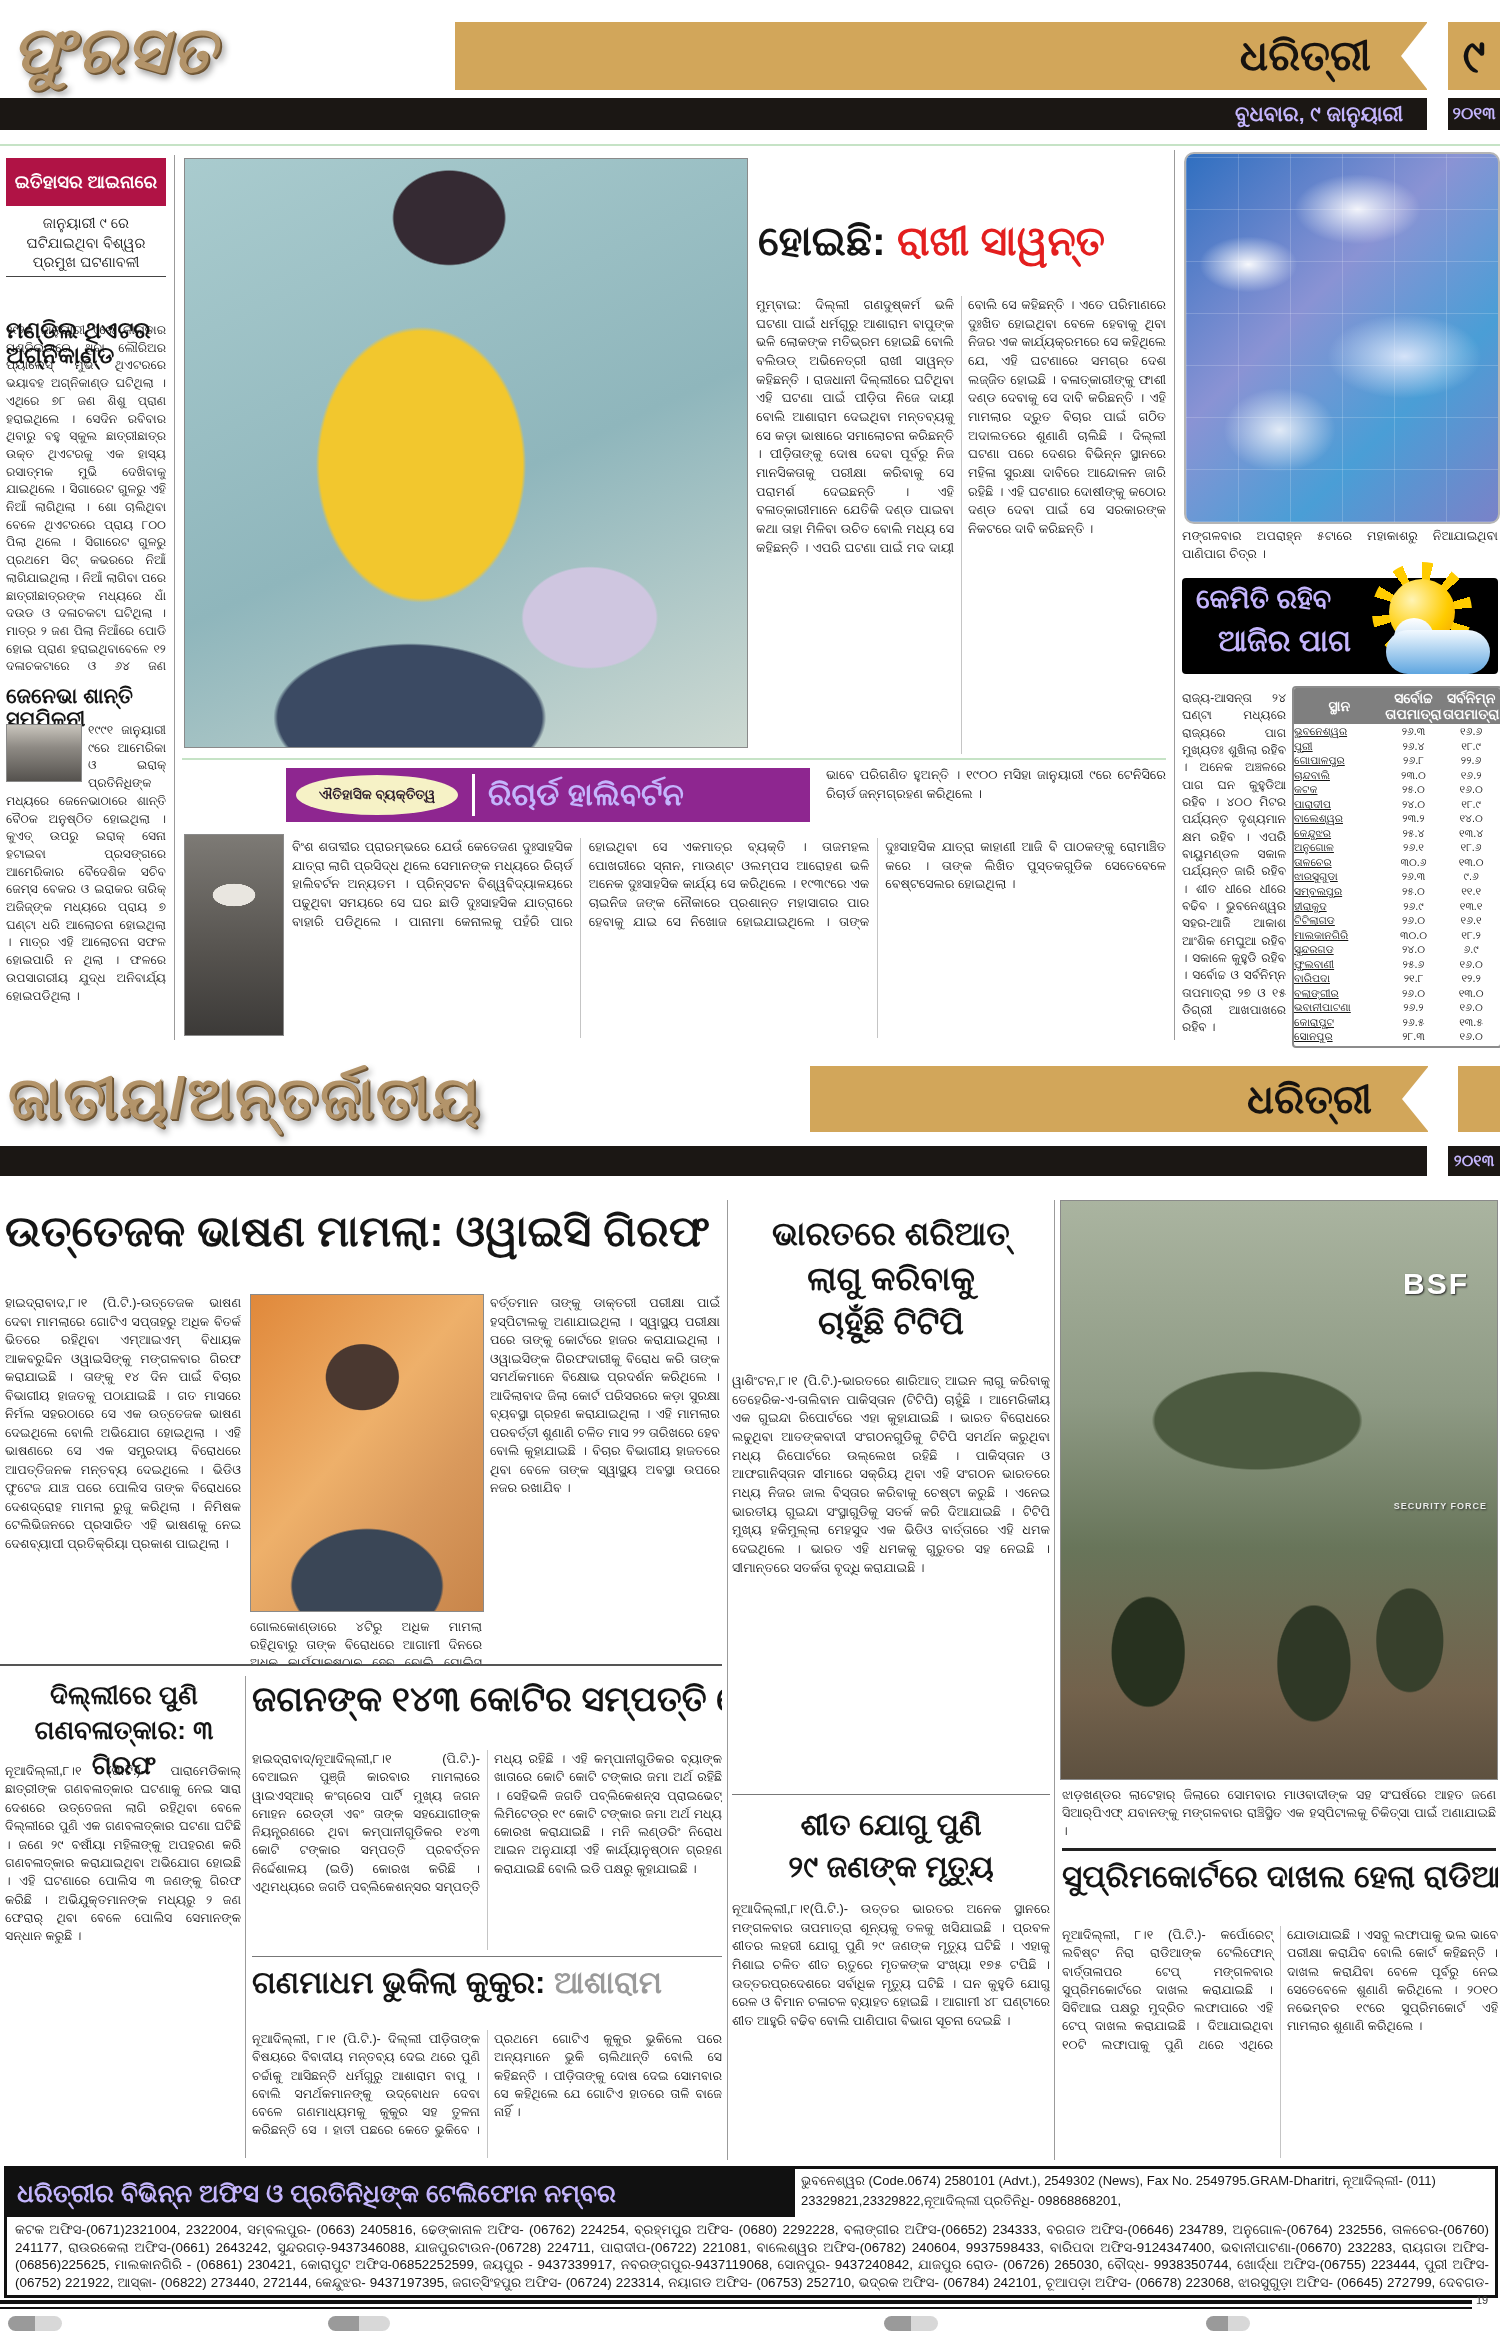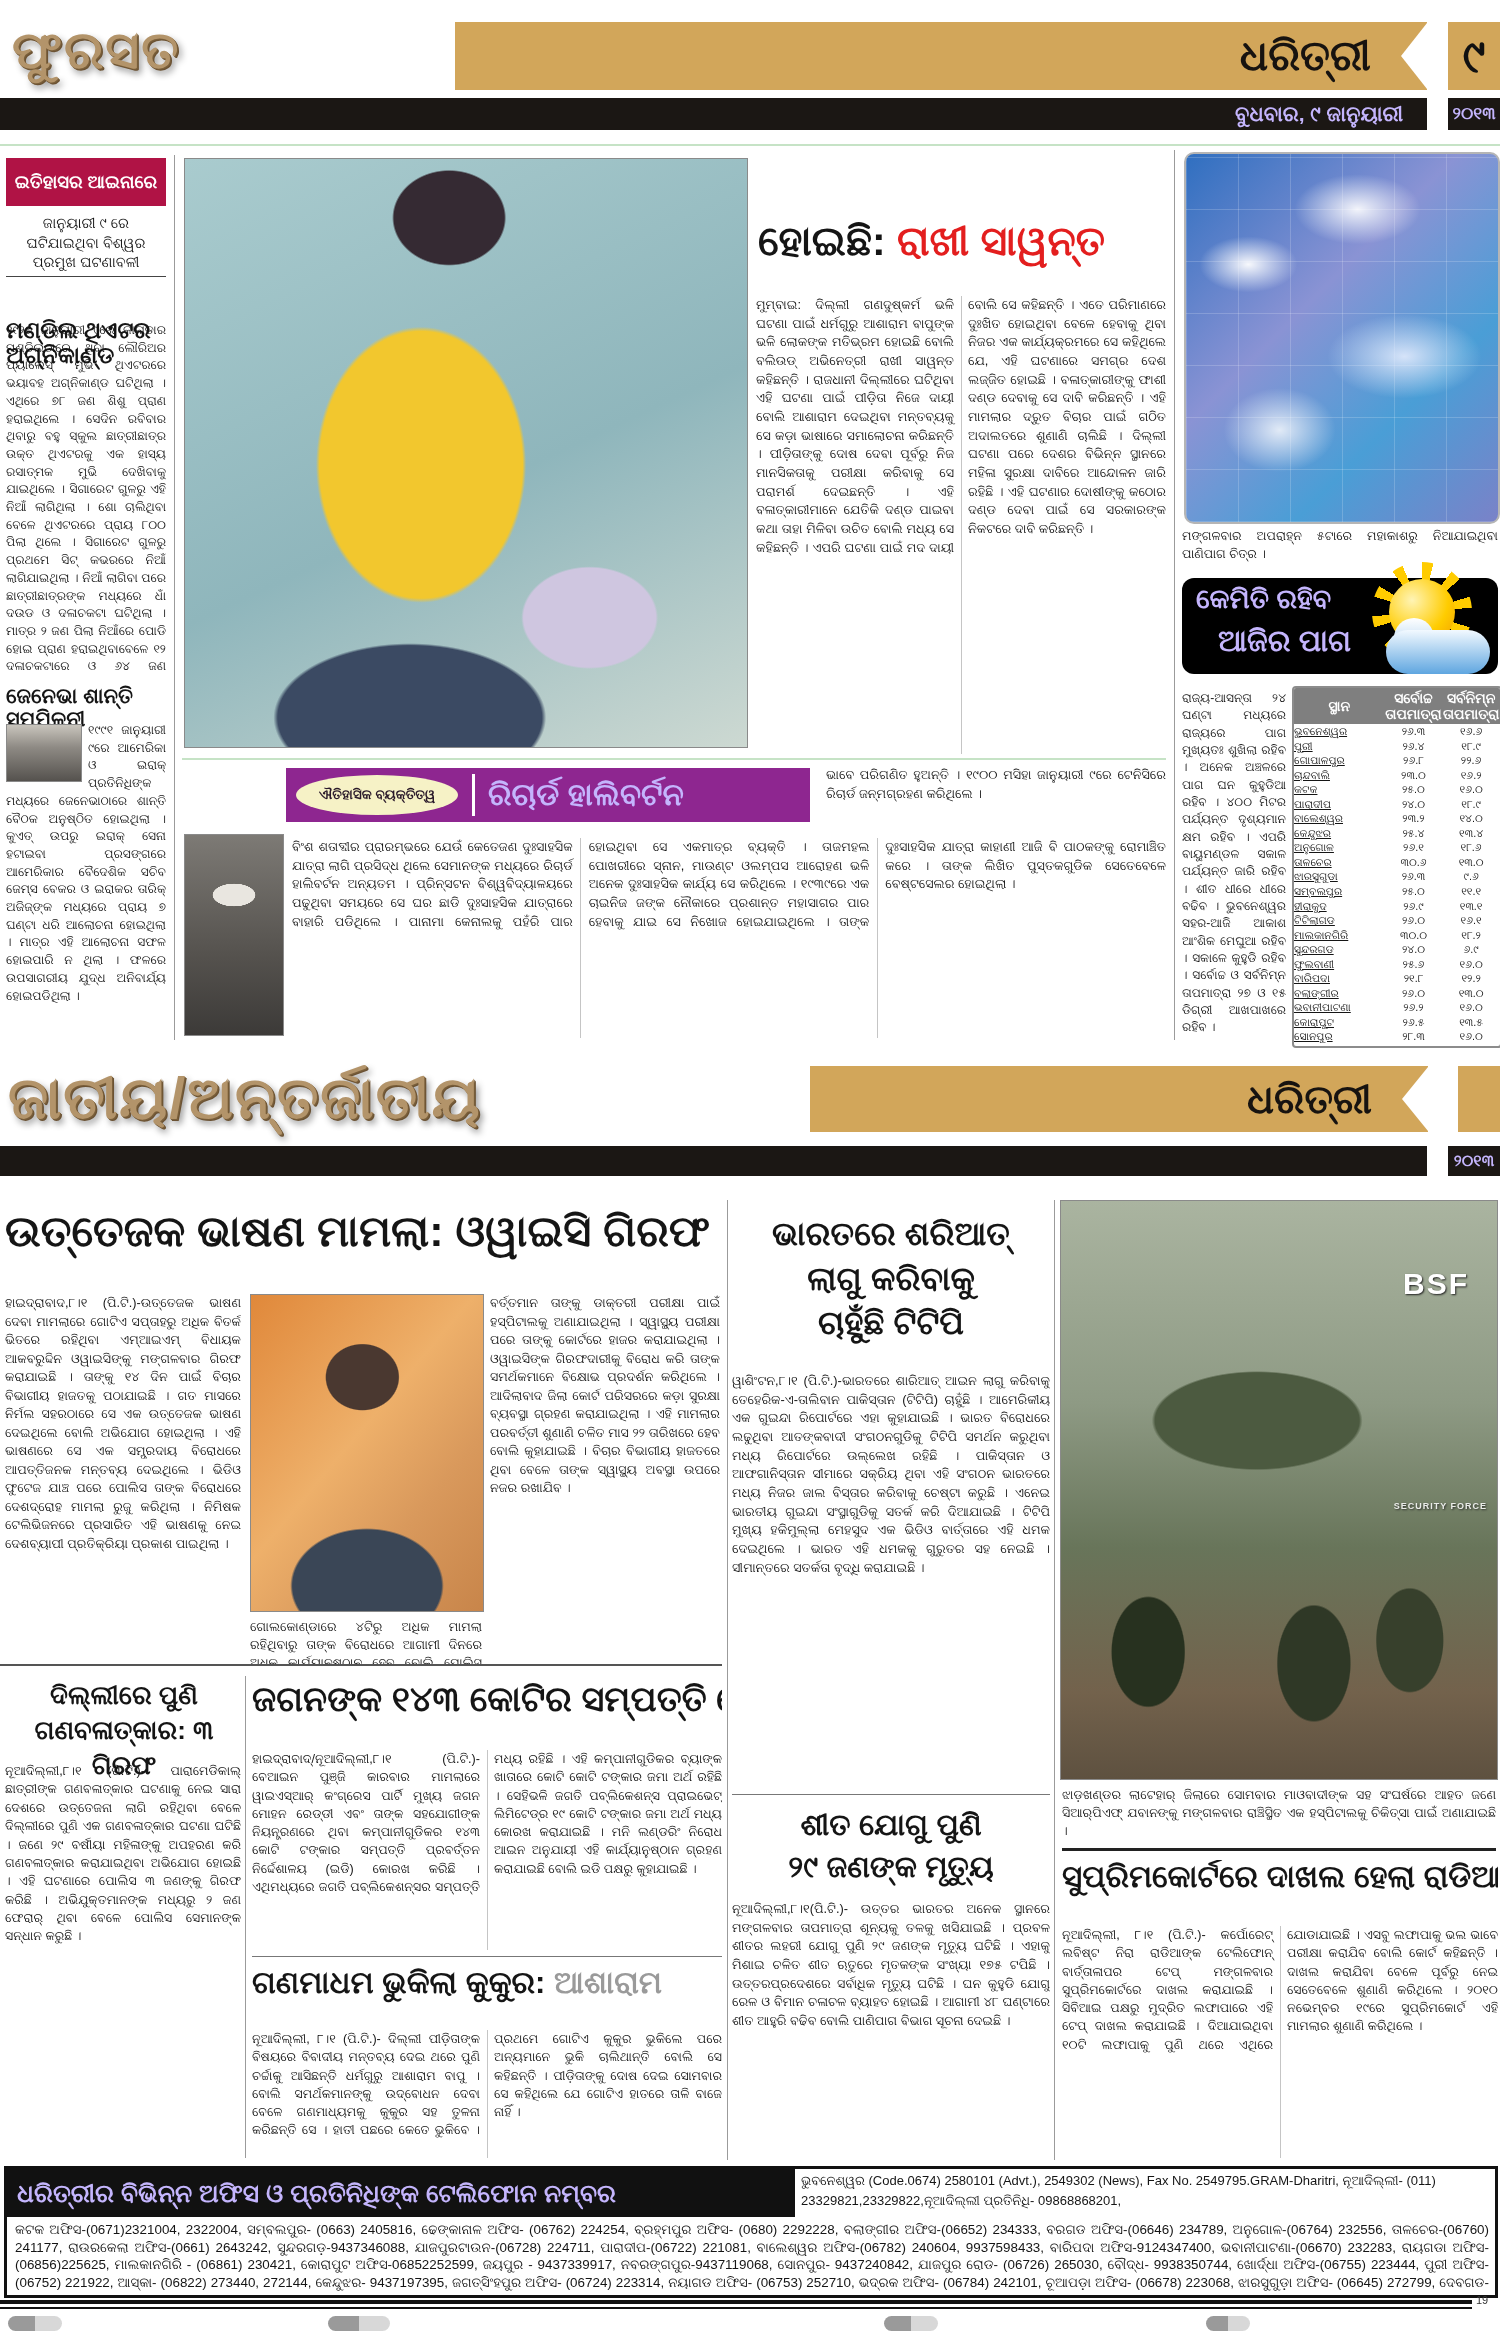--- a/index.html
+++ b/index.html
@@ -49,21 +49,21 @@
     radial-gradient(120px 90px at 50% 92%,#3a4656 62%,rgba(58,70,86,0) 64%),
     linear-gradient(130deg,#e0883a,#eeb06a 45%,#d9995c 70%,#c8854a);}
   .ph-bsf{background:
     radial-gradient(170px 80px at 45% 38%,#4c5a40 60%,rgba(76,90,64,0) 62%),
     radial-gradient(60px 90px at 20% 78%,#27311f 60%,rgba(39,49,31,0) 62%),
     radial-gradient(60px 95px at 58% 80%,#2f3826 60%,rgba(47,56,38,0) 62%),
     radial-gradient(55px 85px at 80% 76%,#37402c 60%,rgba(55,64,44,0) 62%),
     linear-gradient(180deg,#aab4a0 0%,#8e9a84 35%,#68755a 60%,#73624c 85%,#5e5140 100%);}
   .bsf-label{color:#fff;font-weight:bold;letter-spacing:2px;text-shadow:1px 1px 2px #222;}
   
-  .wx-black{background:#000;border-radius:12px;}
+  .wx-black{background:#000;border-radius:4px;}
   .sun-rays{position:absolute;inset:0;border-radius:50%;background:repeating-conic-gradient(#ffcc00 0 13deg,rgba(0,0,0,0) 13deg 36deg);}
   .sun-core{position:absolute;inset:17px;border-radius:50%;background:radial-gradient(circle at 35% 32%,#fff4b5,#ffcc00 58%,#f29d00);}
   .cloud-main{position:absolute;border-radius:24px;background:linear-gradient(#f2f9ff,#5fa6e0);}
   .cloud-bump{position:absolute;border-radius:50%;background:linear-gradient(#ffffff,#9cc8ec);}
   .wx-table{border:2px solid #8c8c8c;border-radius:4px;background:#fff;}
   .wx-head{background:#7f7f7f;color:#fff;display:flex;font-weight:bold;font-size:14px;line-height:1.15;align-items:center;text-align:center;}
   .wrow{display:flex;font-size:10.8px;line-height:14.55px;white-space:nowrap;}
   .wrow .wplace{width:44%;overflow:hidden;text-decoration:underline;}
   .wrow .wnum{width:28%;text-align:center;}
   
@@ -74,21 +74,21 @@
   .pill{height:15px;border-radius:8px;background:linear-gradient(90deg,#9a9a9a 0 50%,#d8d8d8 50% 100%);}
   .gray-head{color:#9a9a9a;}
   .redtxt{color:#e31e1e;}
   p{margin:0;}
 </style>
 </head>
 <body>
 
 <div id="page">
 
-  <div class="abs logo3d" style="left:12px;top:2px;width:420px;height:96px;font-size:52px;line-height:96px;">ଫୁରସତ</div>
+  <div class="abs logo3d" style="left:12px;top:2px;width:420px;height:96px;font-size:64px;line-height:96px;font-style:italic;">ଫୁରସତ</div>
   <div class="abs tan" style="left:455px;top:22px;width:972px;height:68px;">
     <span class="abs b" style="right:56px;top:0;line-height:68px;font-size:42px;color:#171310;">ଧରିତ୍ରୀ</span>
     <span class="notchL"></span>
   </div>
   <div class="abs tan c" style="left:1448px;top:22px;width:52px;height:68px;">
     <span class="b" style="font-size:46px;line-height:68px;color:#111;">୯</span>
   </div>
   <div class="abs blackbar" style="left:0;top:98px;width:1427px;height:32px;">
     <span class="abs b white" style="right:24px;top:0;line-height:32px;font-size:21px;">ବୁଧବାର, ୯ ଜାନୁୟାରୀ</span>
   </div>

